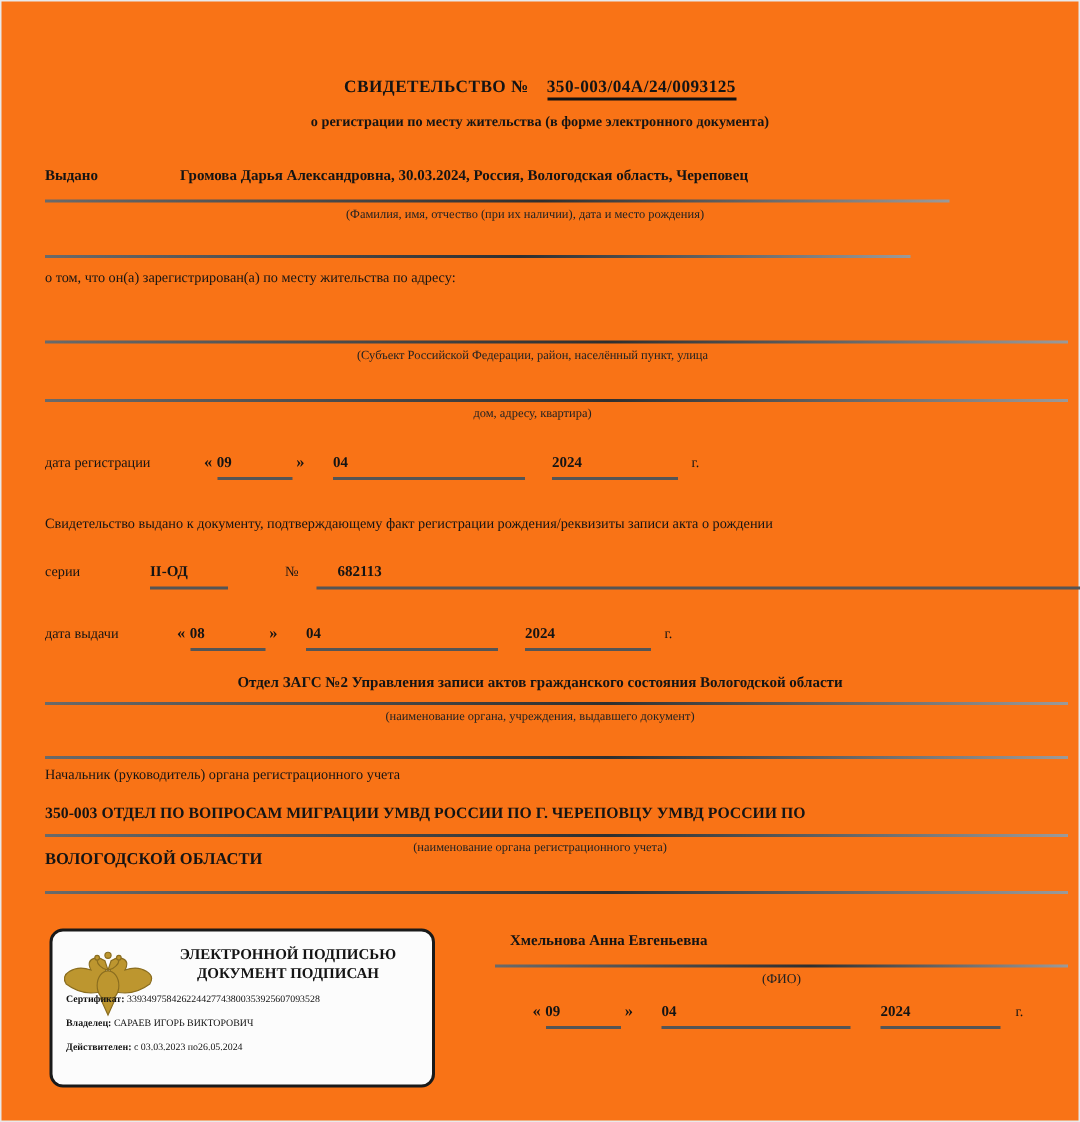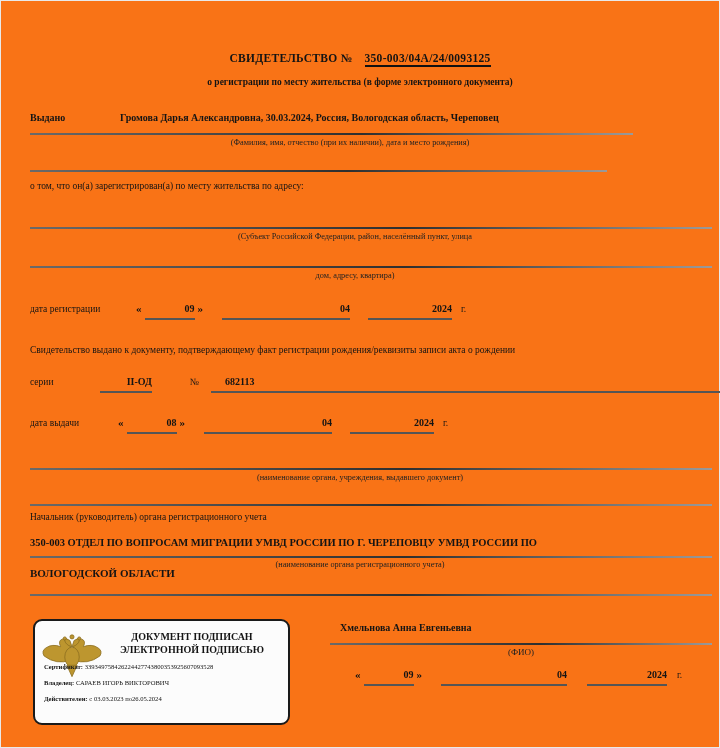--- a/index.html
+++ b/index.html
@@ -12,21 +12,21 @@
   .center{text-align:center;}
   .t-title{font-size:11.5px;font-weight:bold;letter-spacing:.3px;}
   .t-sub{font-size:9.5px;font-weight:bold;}
   .t-body{font-size:9.5px;}
   .t-val{font-size:10px;font-weight:bold;}
   .t-cap{font-size:8.3px;color:#222;}
   .rule{position:absolute;height:2px;background:linear-gradient(to right,#6a6a6a,#2f2f2f 55%,#9a9a9a);}
   .num-underline{border-bottom:2px solid #111;padding-bottom:1px;}
   .daterow{display:flex;align-items:baseline;font-size:9.5px;}
   .daterow .q{font-size:11px;font-weight:bold;margin:0 3px;}
-  .seg{display:inline-block;border-bottom:2px solid #555;text-align:right;
+  .seg{display:inline-block;border-bottom:2px solid #555;text-align:left;
        font-weight:bold;font-size:10px;padding-bottom:4px;}
   .stamp{
     position:absolute;left:33px;top:619px;width:253px;height:102px;
     border:2px solid #1a1a1a;border-radius:9px;background:#fcfcfc;
   }
   .stamp-title{position:absolute;left:68px;top:9px;width:178px;text-align:center;
     font-size:10px;font-weight:bold;line-height:1.3;}
   .stamp-line{position:absolute;left:9px;font-size:6.6px;white-space:nowrap;}
   .stamp-line .lbl{font-weight:bold;}
 </style>
@@ -78,20 +78,21 @@
   <div class="abs daterow" style="left:30px;top:416px;">
     <span style="width:85px;">дата выдачи</span>
     <span class="q">«</span>
     <span class="seg" style="width:50px;">08</span>
     <span class="q">»</span>
     <span class="seg" style="width:128px;margin-left:16px;">04</span>
     <span class="seg" style="width:84px;margin-left:18px;">2024</span>
     <span style="margin-left:9px;">г.</span>
   </div>
 
+  <div class="abs center t-val" style="left:0;top:450px;width:720px;">Отдел ЗАГС №2 Управления записи актов гражданского состояния Вологодской области</div>
   <div class="rule" style="left:30px;top:468px;width:682px;"></div>
   <div class="abs center t-cap" style="left:0;top:473px;width:720px;">(наименование органа, учреждения, выдавшего документ)</div>
 
   <div class="rule" style="left:30px;top:504px;width:682px;"></div>
 
   <div class="abs t-body" style="left:30px;top:512px;">Начальник (руководитель) органа регистрационного учета</div>
 
   <div class="abs t-val" style="left:30px;top:537px;font-size:10.5px;">350-003 ОТДЕЛ ПО ВОПРОСАМ МИГРАЦИИ УМВД РОССИИ ПО Г. ЧЕРЕПОВЦУ УМВД РОССИИ ПО</div>
   <div class="rule" style="left:30px;top:556px;width:682px;"></div>
   <div class="abs center t-cap" style="left:0;top:560px;width:720px;">(наименование органа регистрационного учета)</div>
@@ -109,22 +110,22 @@
           <path d="M50 62 L60 84 L70 62 Z"></path>
           <path d="M54 24 Q44 18 46 9 L56 14 L60 26 Z"></path>
           <path d="M66 24 Q76 18 74 9 L64 14 L60 26 Z"></path>
           <circle cx="60" cy="7" r="4"></circle>
           <circle cx="46" cy="10" r="3"></circle>
           <circle cx="74" cy="10" r="3"></circle>
         </g>
       </svg>
     </span>
     <div class="stamp-title">
+      <div>ЭЛЕКТРОННОЙ ПОДПИСЬЮ</div>
       <div>ДОКУМЕНТ ПОДПИСАН</div>
-      <div>ЭЛЕКТРОННОЙ ПОДПИСЬЮ</div>
     </div>
     <div class="stamp-line" style="top:42px;">
       <span class="lbl">Сертификат:</span>
       <span>339349758426224427743800353925607093528</span>
     </div>
     <div class="stamp-line" style="top:58px;">
       <span class="lbl">Владелец:</span>
       <span>САРАЕВ ИГОРЬ ВИКТОРОВИЧ</span>
     </div>
     <div class="stamp-line" style="top:74px;">

